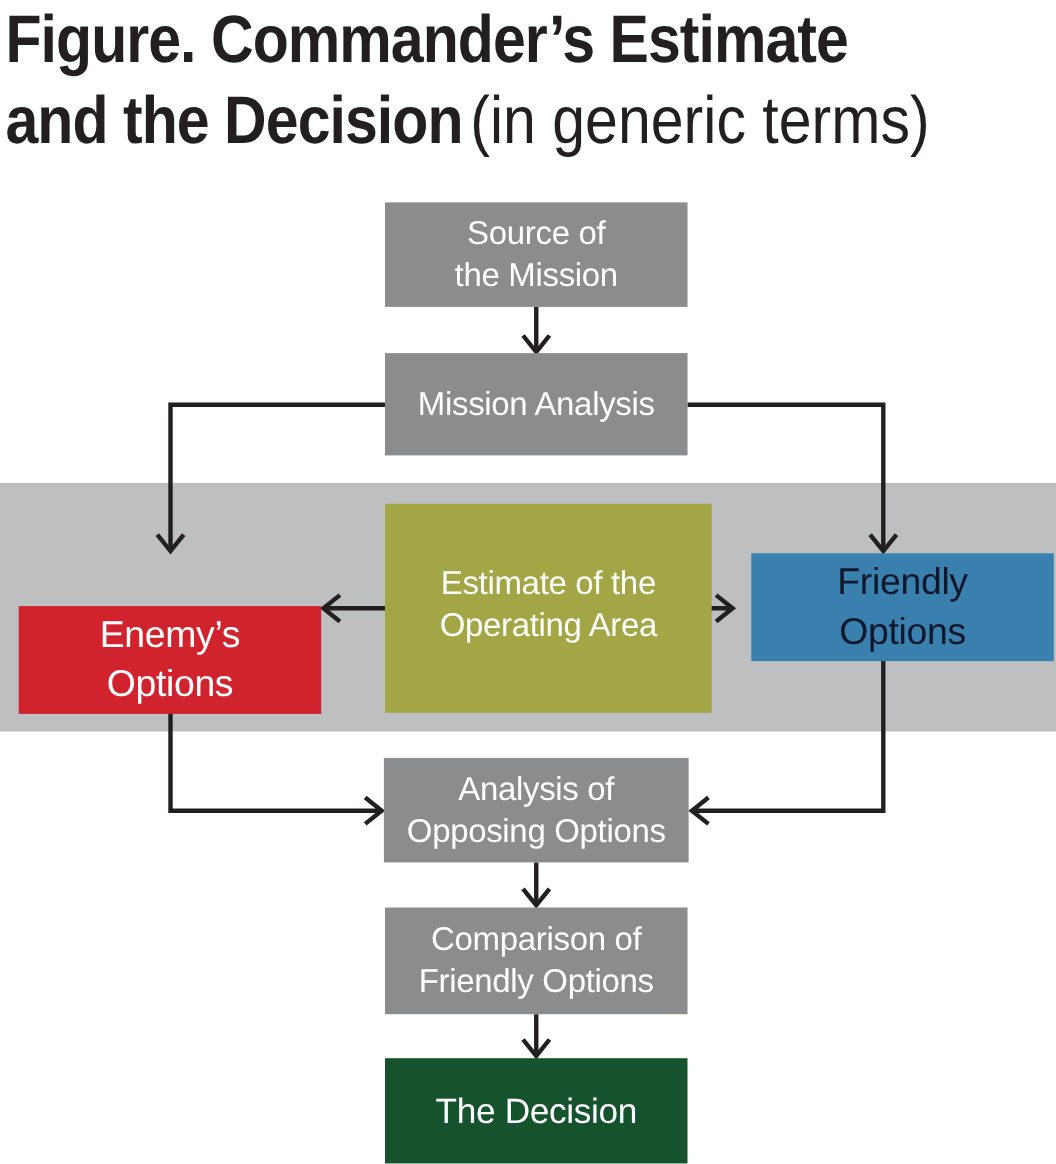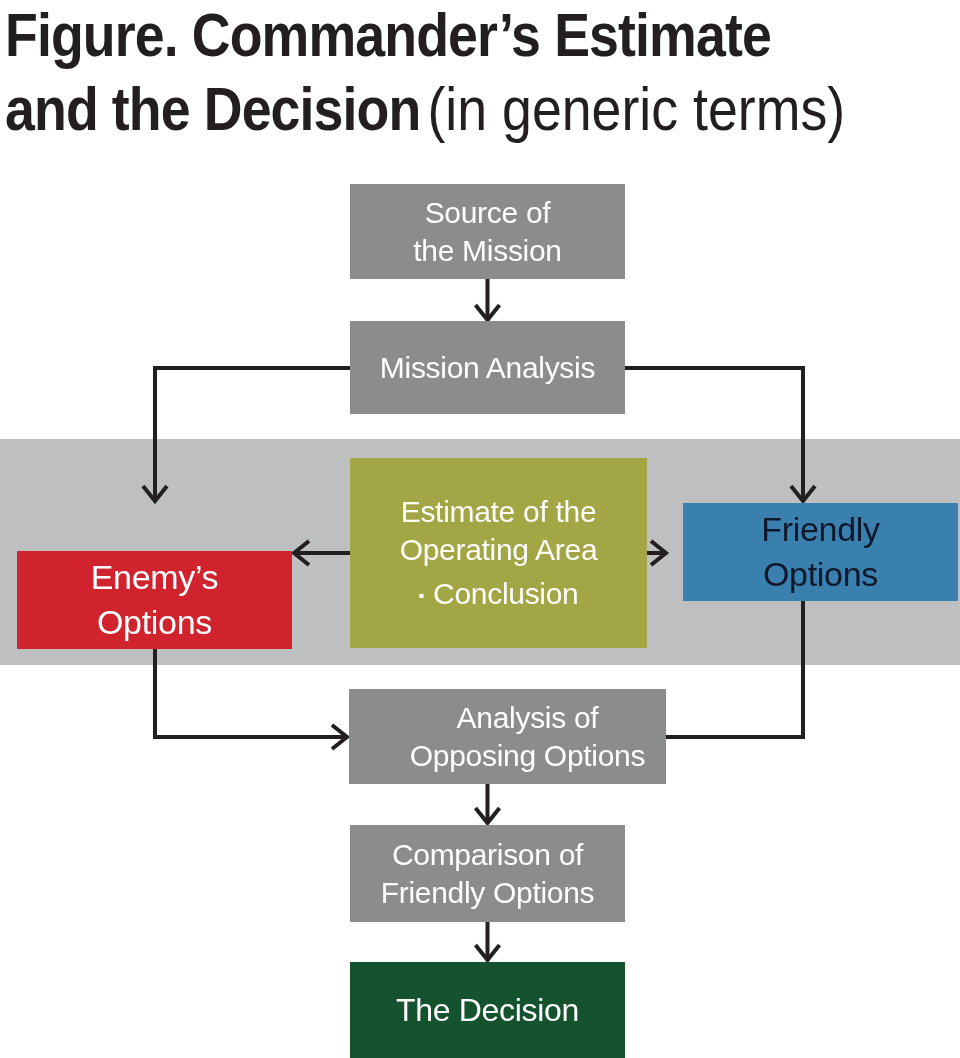--- a/index.html
+++ b/index.html
@@ -158,32 +158,29 @@
 
   <div class="node big" style="left: 17px; top: 503px; width: 275px; height: 98px; background-color: rgb(209, 35, 46); color: rgb(255, 255, 255); margin-top: 48px;">
     <div class="label">Enemy’s
 Options</div>
   </div>
 
   <div class="node" style="left: 350px; top: 458px; width: 297px; height: 190px; background-color: rgb(162, 166, 68); color: rgb(255, 255, 255);">
     <div class="label">Estimate of the
 Operating Area</div>
     <div class="bullets">
-      <div class="bullet-line">
-        <span class="bullet-glyph">▪</span><span>Conclusion</span>
-      </div>
     </div>
   </div>
 
   <div class="node big" style="left: 683px; top: 503px; width: 275px; height: 98px; background-color: rgb(58, 128, 174); color: #0f172a;">
     <div class="label">Friendly
 Options</div>
   </div>
 
-  <div class="node" style="left: 349px; top: 689px; width: 277px; height: 95px; background-color: rgb(139, 140, 142); color: rgb(255, 255, 255); padding-left: 40px;">
+  <div class="node" style="left: 349px; top: 689px; width: 277px; height: 95px; background-color: rgb(139, 140, 142); color: rgb(255, 255, 255);">
     <div class="label">Analysis of
 Opposing Options</div>
   </div>
 
   <div class="node" style="left: 350px; top: 825px; width: 275px; height: 97px; background-color: rgb(139, 140, 142); color: rgb(255, 255, 255); align-items: center;">
     <div class="label">Comparison of
 Friendly Options</div>
   </div>
 
   <div class="node decision-size" style="left: 350px; top: 962px; width: 275px; height: 96px; background-color: #14532d; color: rgb(255, 255, 255);">

